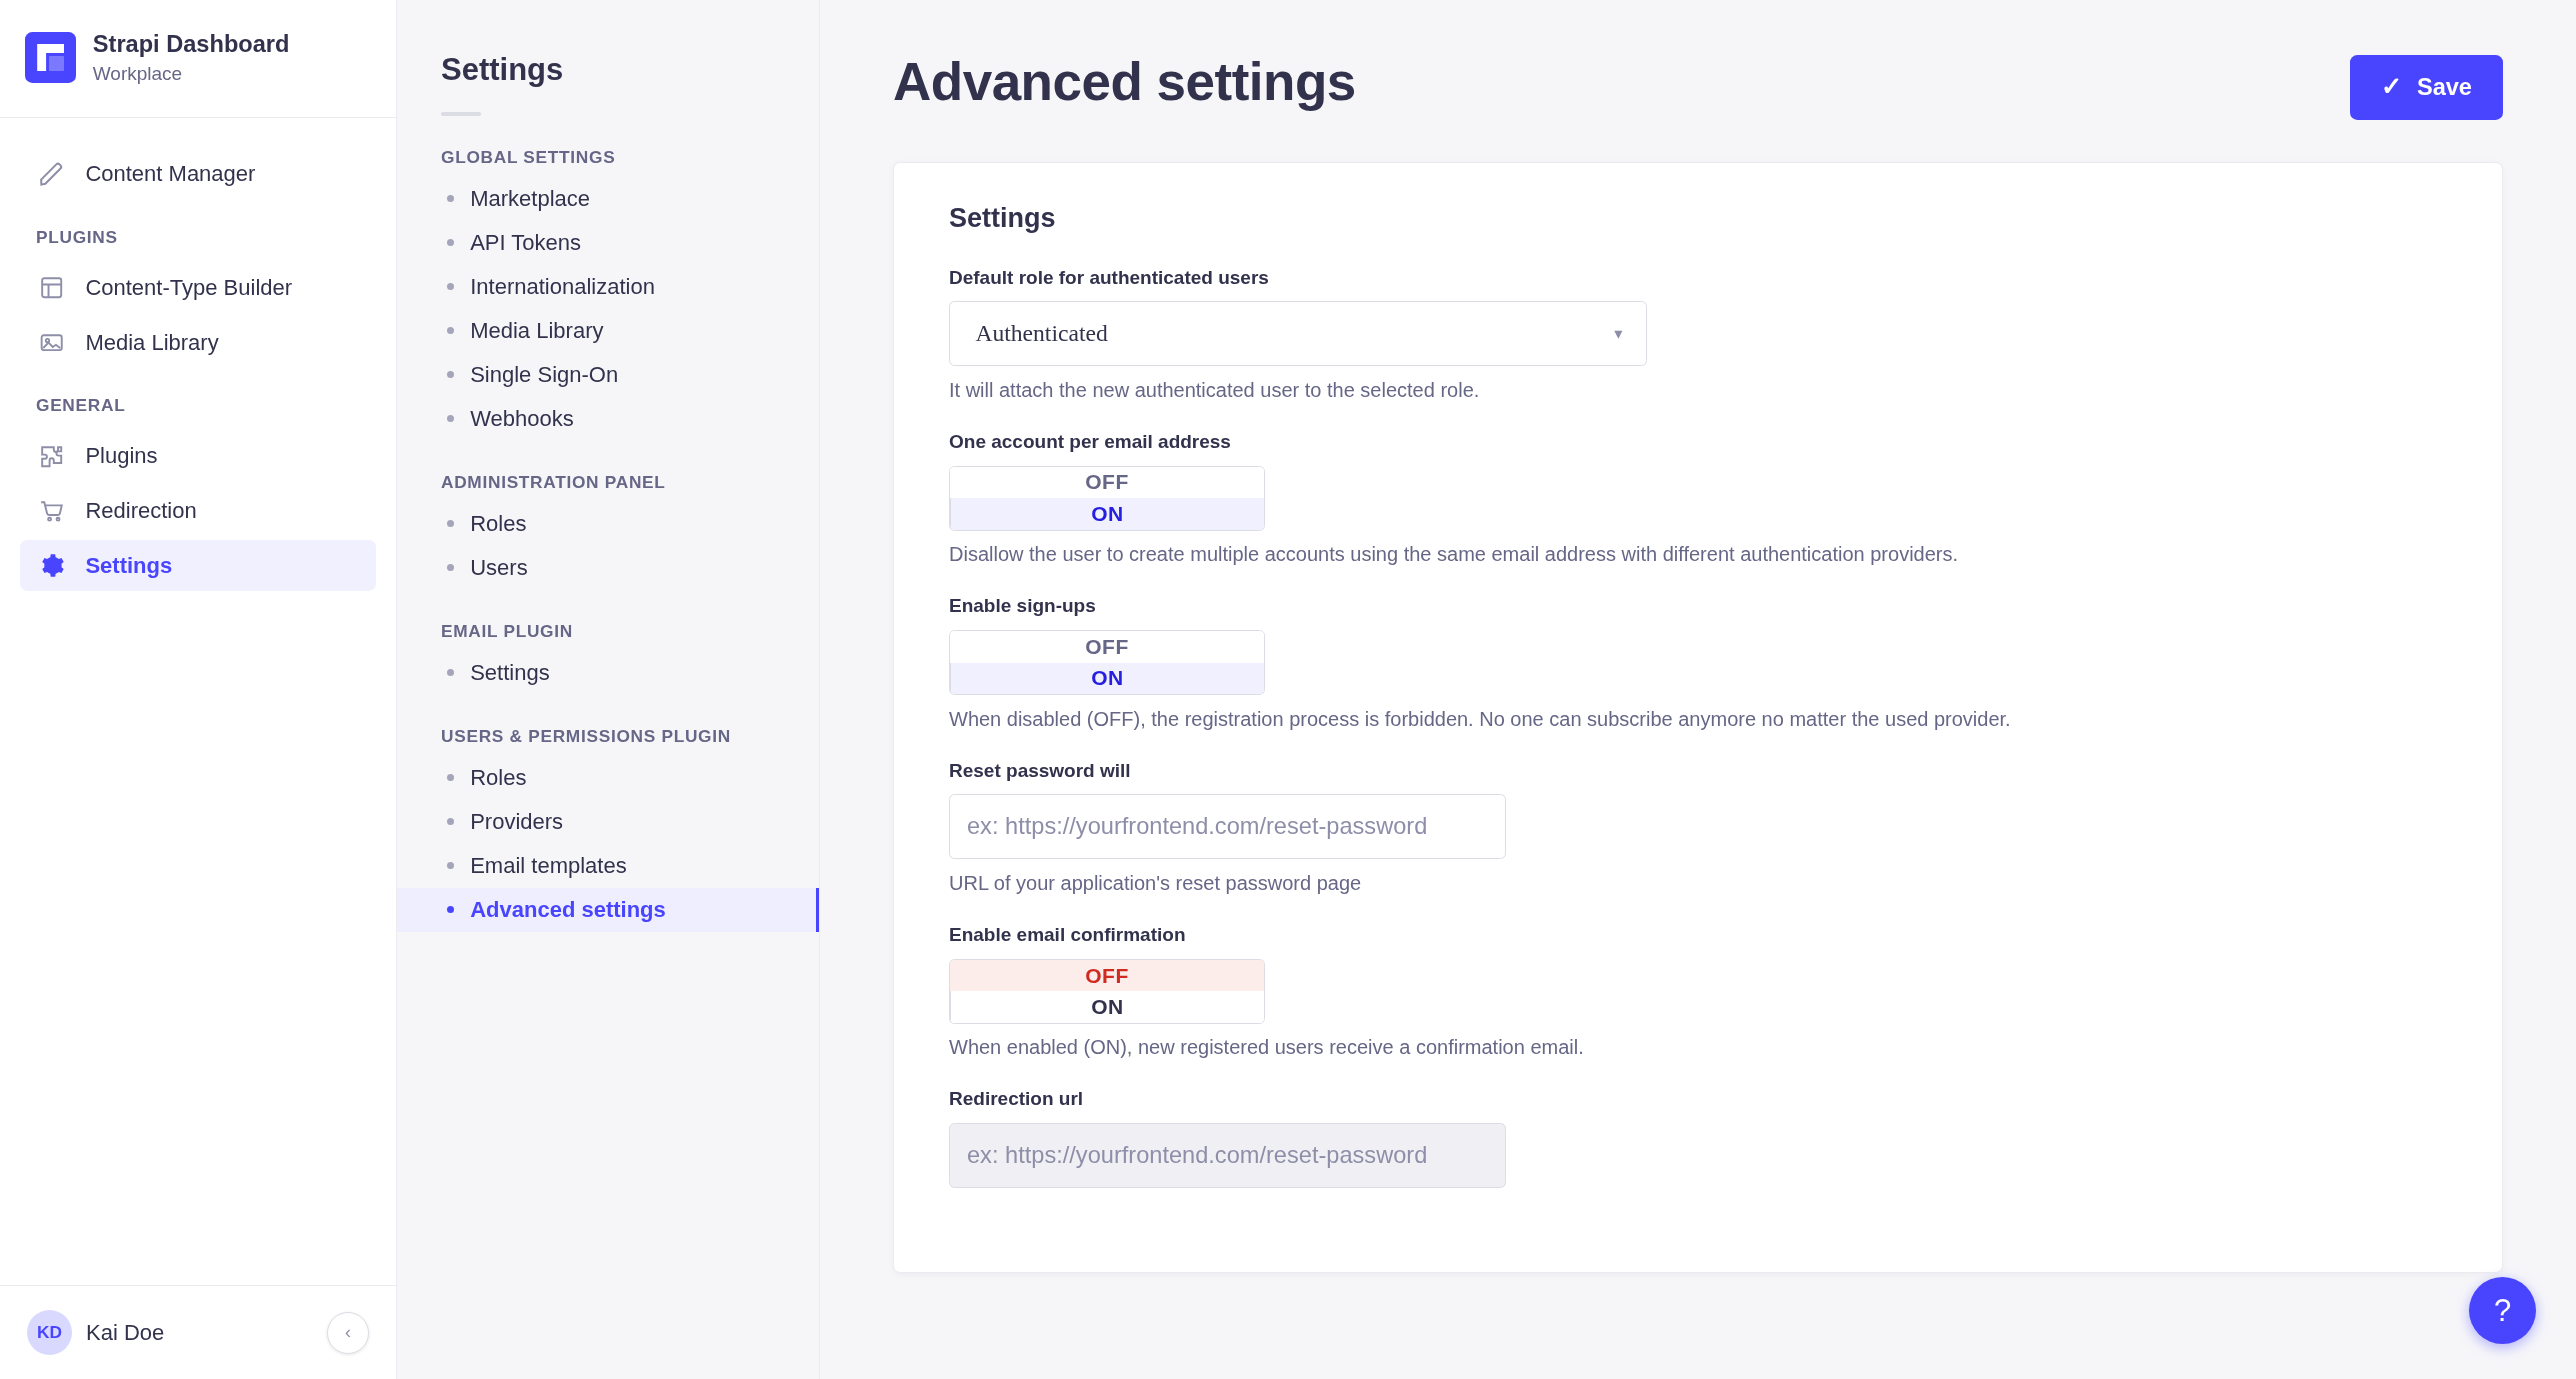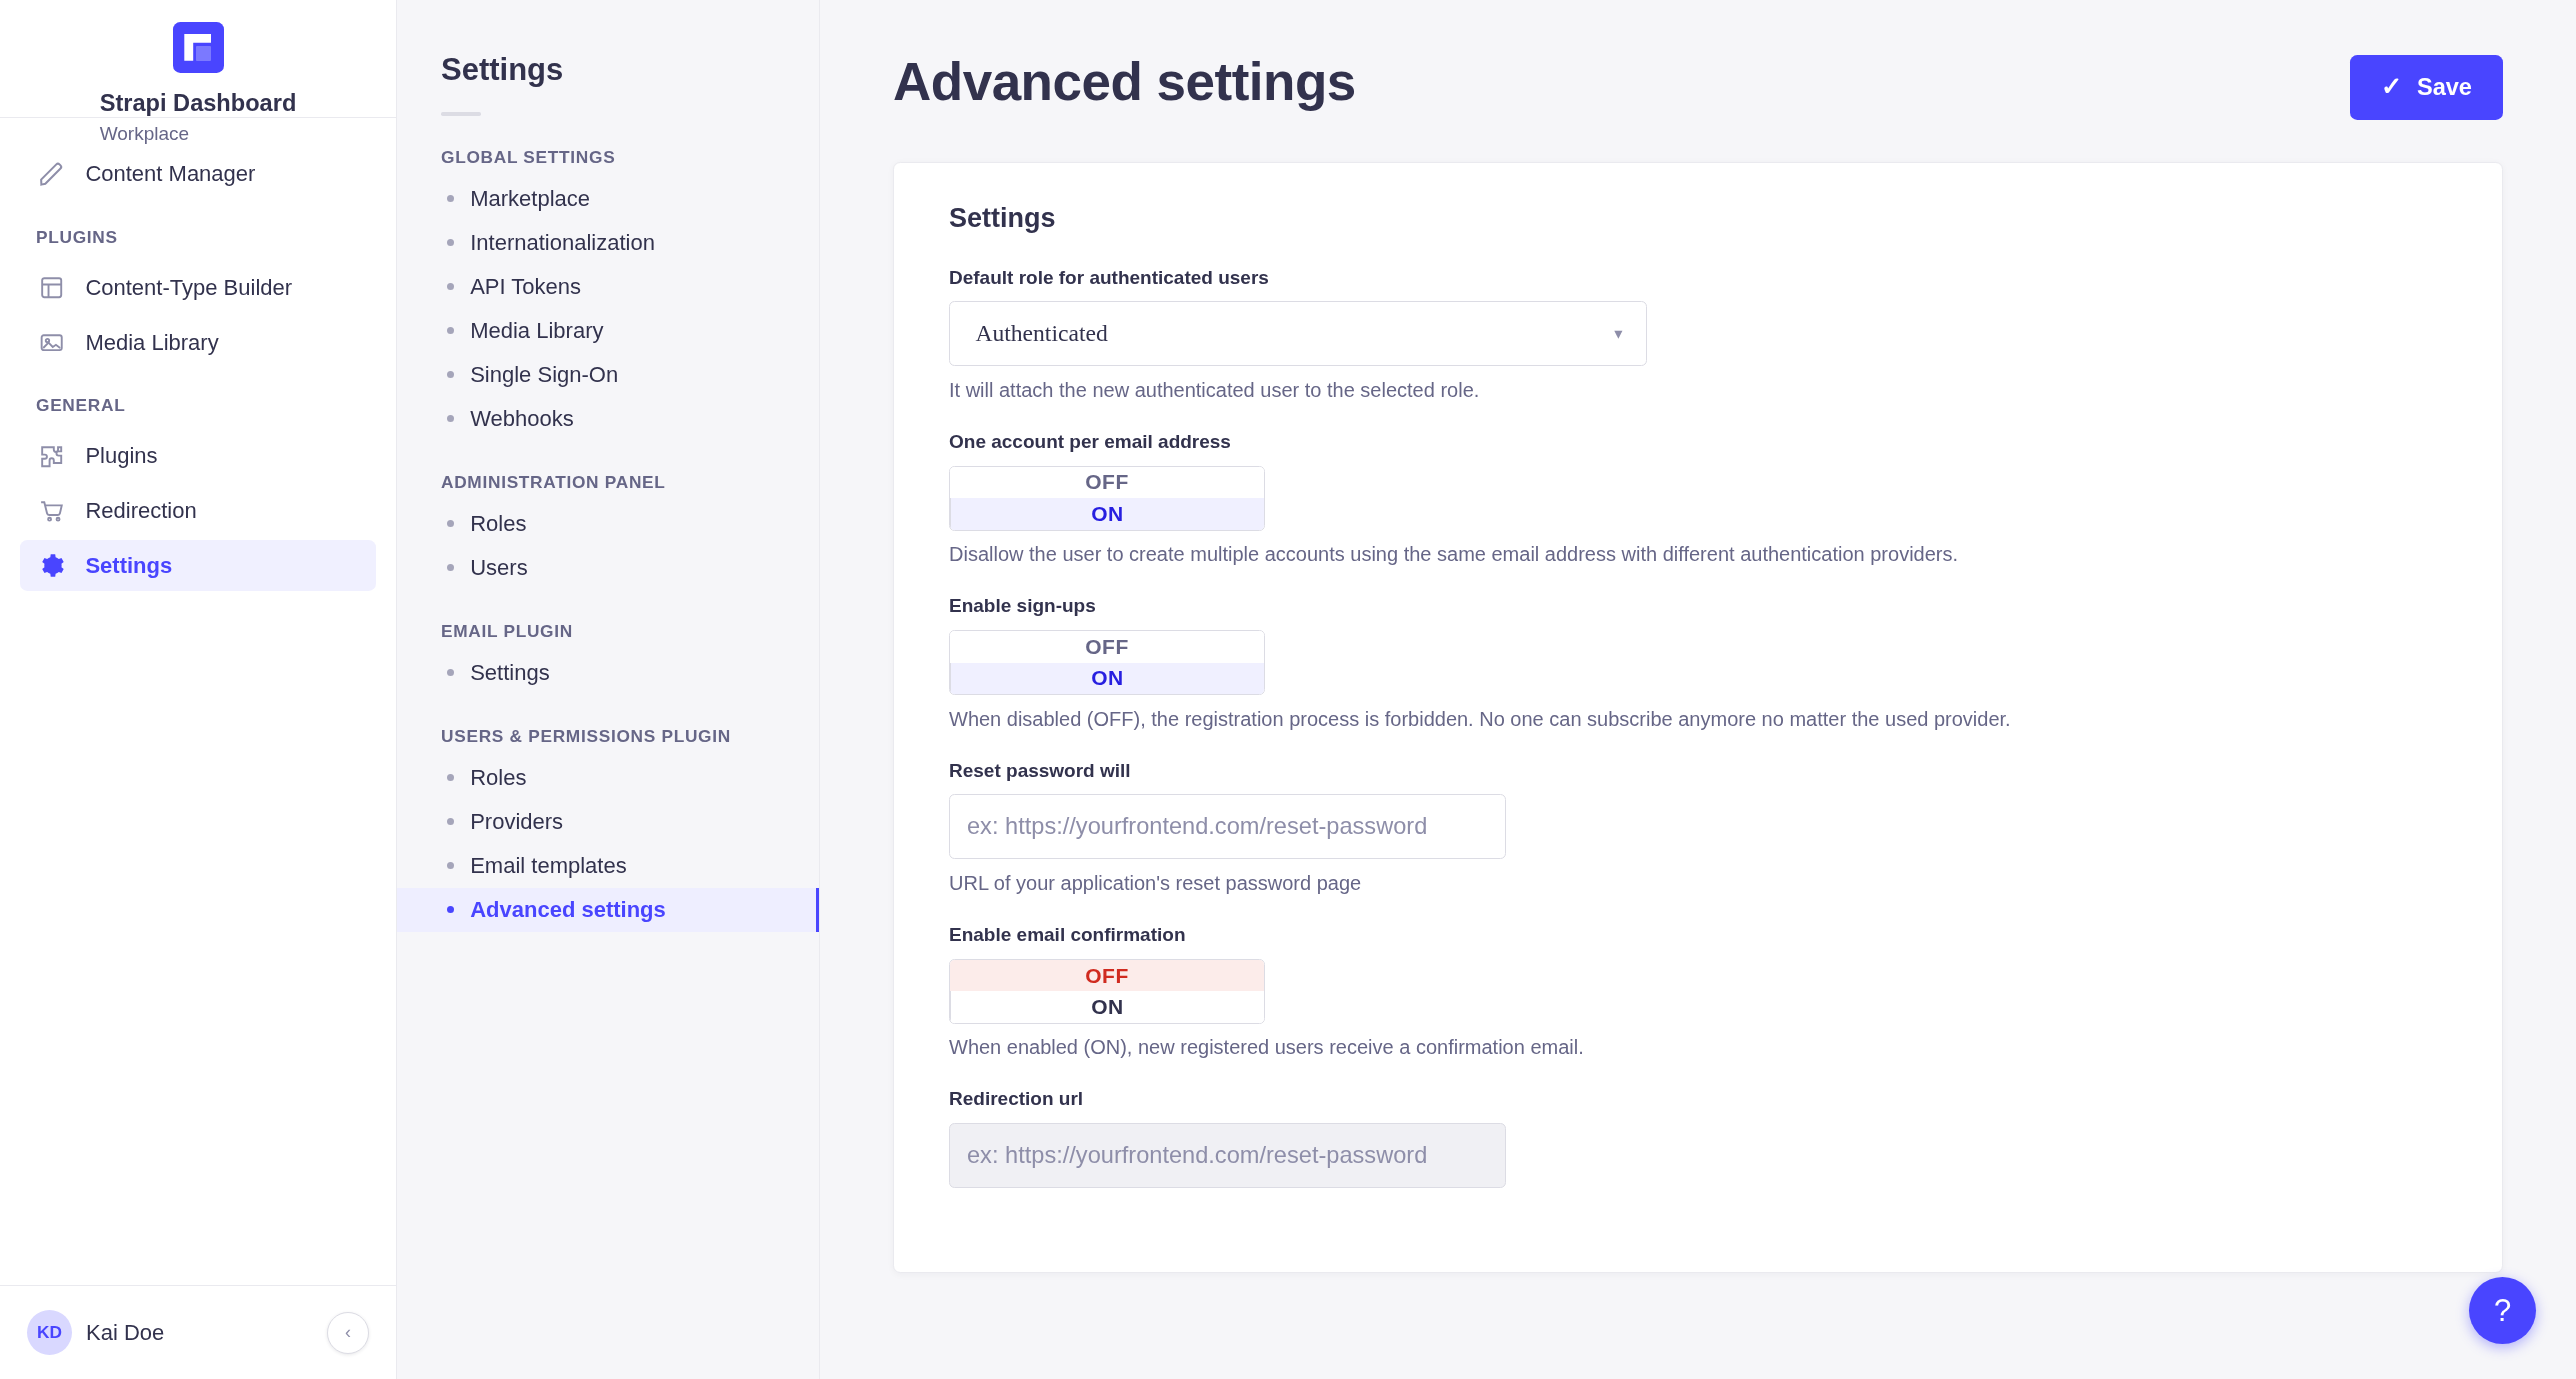--- a/index.html
+++ b/index.html
@@ -25,21 +25,20 @@
     position: relative;
     flex: 0 0 397px;
   }
   .brand {
     display: flex;
     align-items: center;
     gap: 16.4px;
     padding: 22px 25.4px 23.6px 25.4px;
     border-bottom: 0.9px solid #eaeaef;
     height: 118px;
-    flex-direction: column;
   }
   .brand-logo {
     width: 51px; height: 51px;
     border-radius: 7.3px;
     background: #4945ff;
     position: relative;
     flex: 0 0 51px;
   }
   .brand-logo::before {
     content: "";
@@ -420,25 +419,25 @@
     <div class="subnav-title">Settings</div>
     <div class="subnav-divider"></div>
 
     <div class="subnav-group-label">GLOBAL SETTINGS</div>
     <div class="subnav-item">
       <span class="dot"></span>
       <span>Marketplace</span>
     </div>
     <div class="subnav-item">
       <span class="dot"></span>
+      <span>API Tokens</span>
+    </div>
+    <div class="subnav-item">
+      <span class="dot"></span>
       <span>Internationalization</span>
-    </div>
-    <div class="subnav-item">
-      <span class="dot"></span>
-      <span>API Tokens</span>
     </div>
     <div class="subnav-item">
       <span class="dot"></span>
       <span>Media Library</span>
     </div>
     <div class="subnav-item">
       <span class="dot"></span>
       <span>Single Sign-On</span>
     </div>
     <div class="subnav-item">

